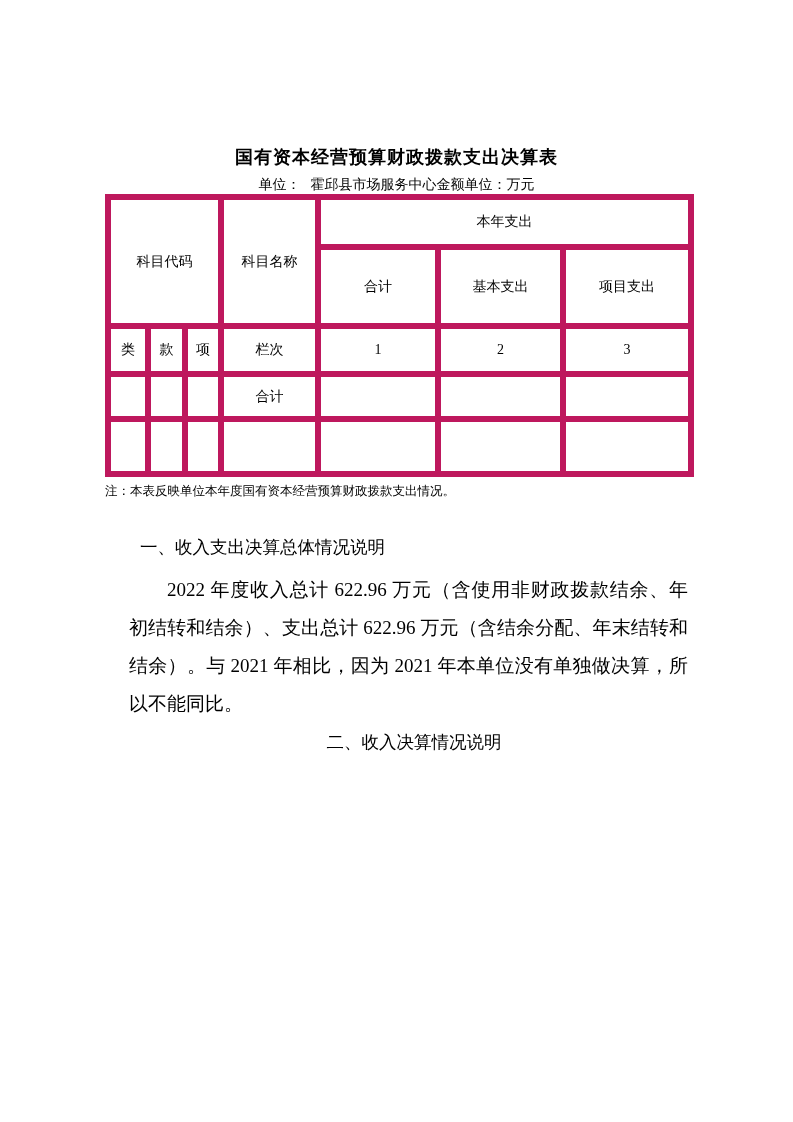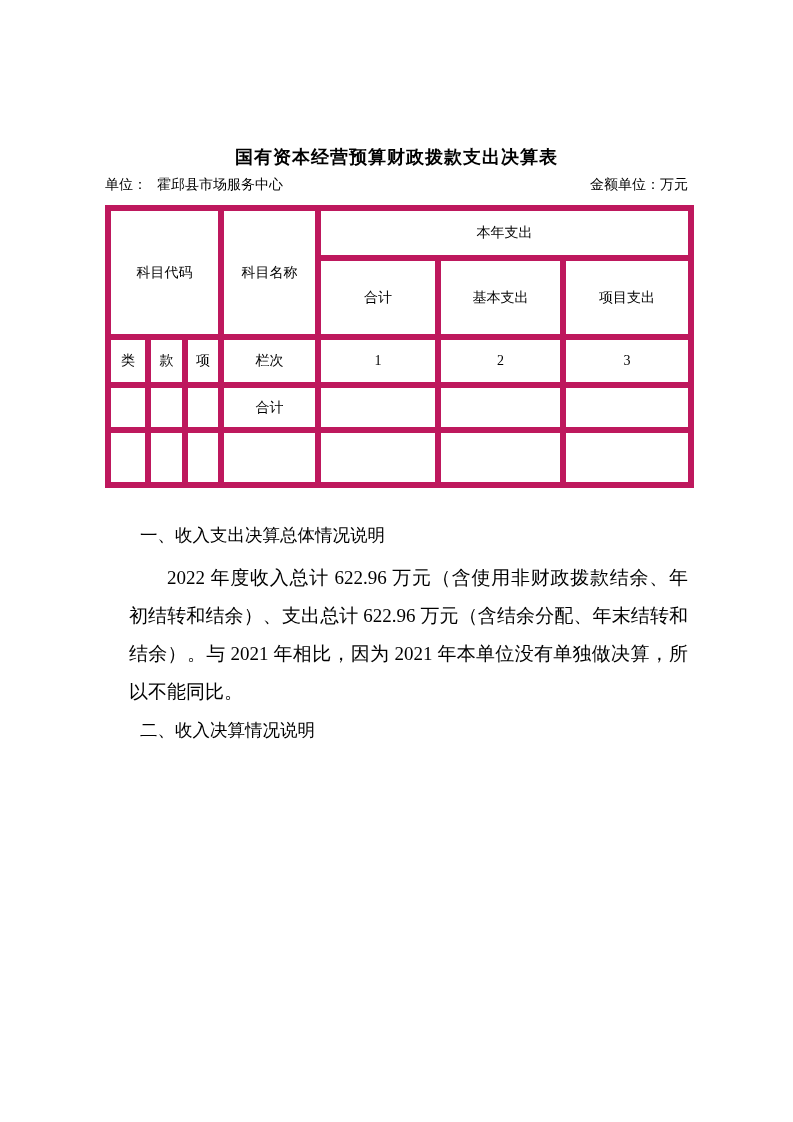--- a/index.html
+++ b/index.html
@@ -22,23 +22,22 @@
     letter-spacing: 1px;
   }
   .table-no {
     margin-top: 20px;
     text-align: right;
     font-size: 14px;
     line-height: 18px;
   }
   .meta-row {
     margin-top: 8px;
-    margin-bottom: 11px;
     display: flex;
-    justify-content: space-between;
+    justify-content: center;
     font-size: 14px;
     line-height: 18px;
   }
   .meta-row .unit-name { margin-left: 10px; }
 
   table.data-table {
     width: 100%;
     border-collapse: collapse;
     table-layout: fixed;
     font-size: 14px;
@@ -74,21 +73,21 @@
   }
 
   .sub-title {
     margin-top: 28px;
     font-family: "Liberation Sans", sans-serif;
     font-weight: normal;
     font-size: 17.5px;
     line-height: 38px;
     text-indent: 2em;
   }
-  .sub-title.second { margin-top: 0; }
+  .sub-title.second { margin-top: 0; text-align: center; }
 
   .body-para {
     margin-top: 5px;
     font-size: 19px;
     line-height: 38px;
     text-align: justify;
     text-indent: 2em;
     margin-left: 24px;
   }
 
@@ -161,20 +160,21 @@
           <td></td>
           <td></td>
           <td></td>
           <td></td>
           <td></td>
         </tr>
       </tbody>
     </table>
 
     <div class="notes">
+      <p>注：本表反映单位本年度国有资本经营预算财政拨款支出情况。</p>
     </div>
 
 
     <p class="sub-title">一、收入支出决算总体情况说明</p>
 
     <p class="body-para">2022 年度收入总计 622.96 万元（含使用非财政拨款结余、年初结转和结余）、支出总计 622.96 万元（含结余分配、年末结转和结余）。与 2021 年相比，因为 2021 年本单位没有单独做决算，所以不能同比。</p>
 
     <p class="sub-title second">二、收入决算情况说明</p>
 
   </div>

